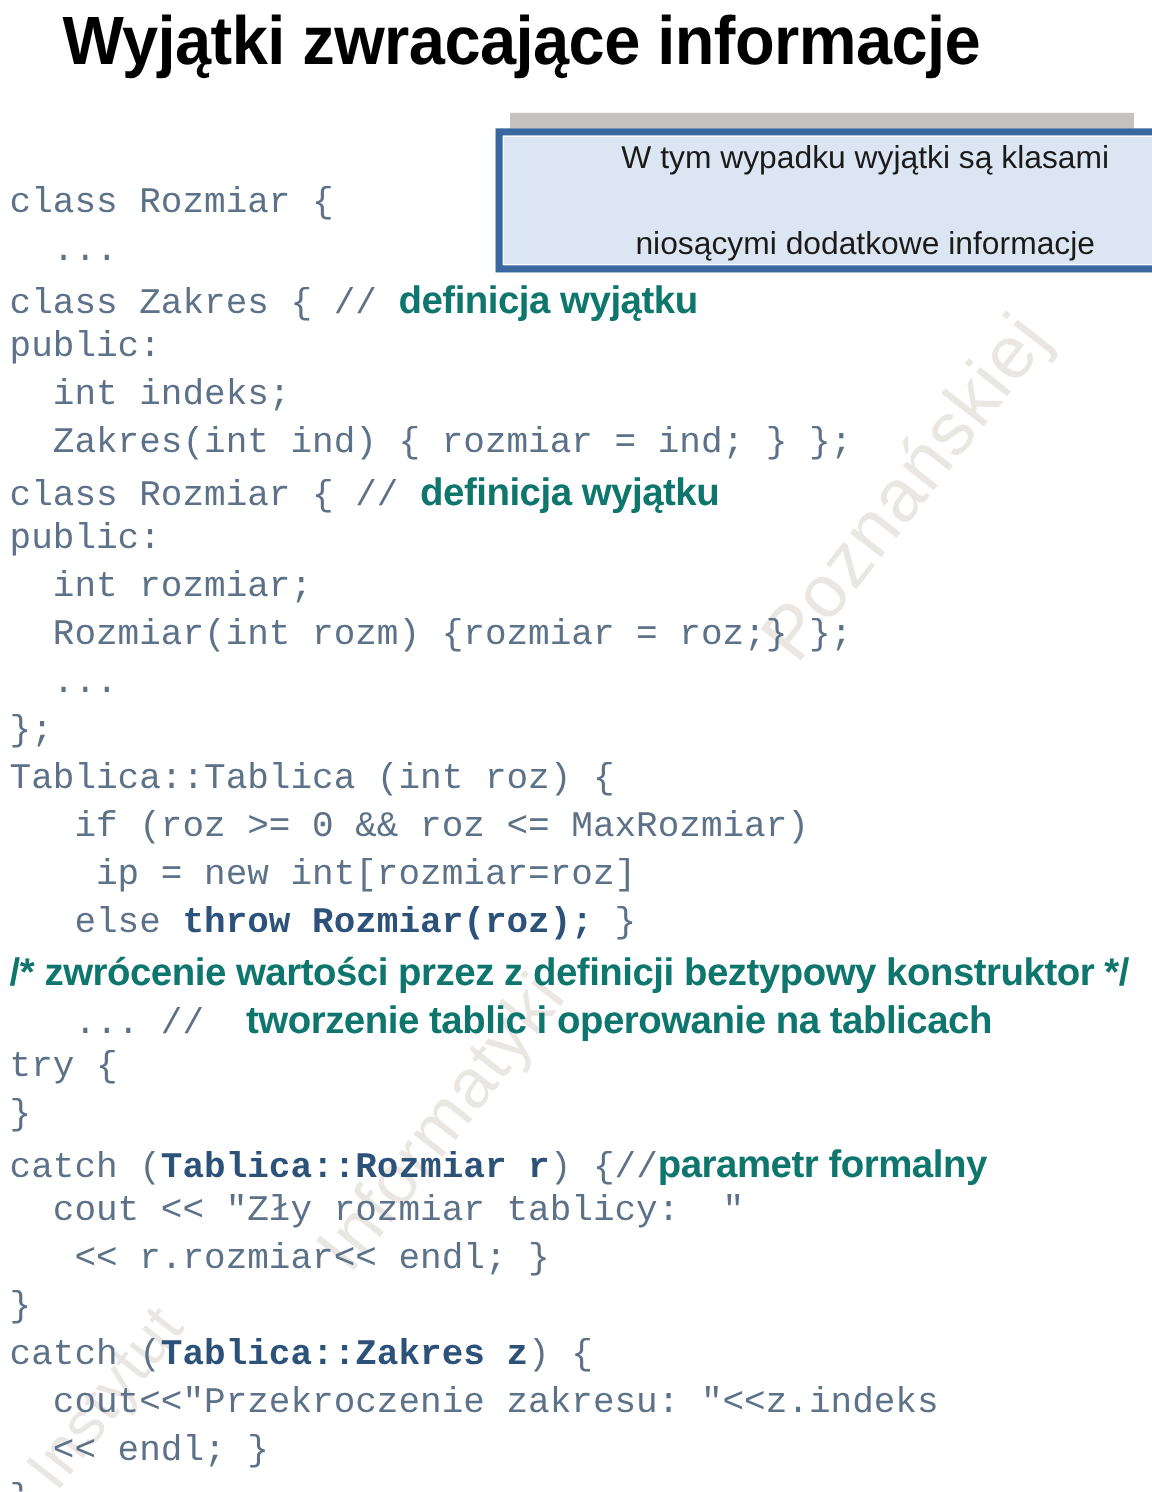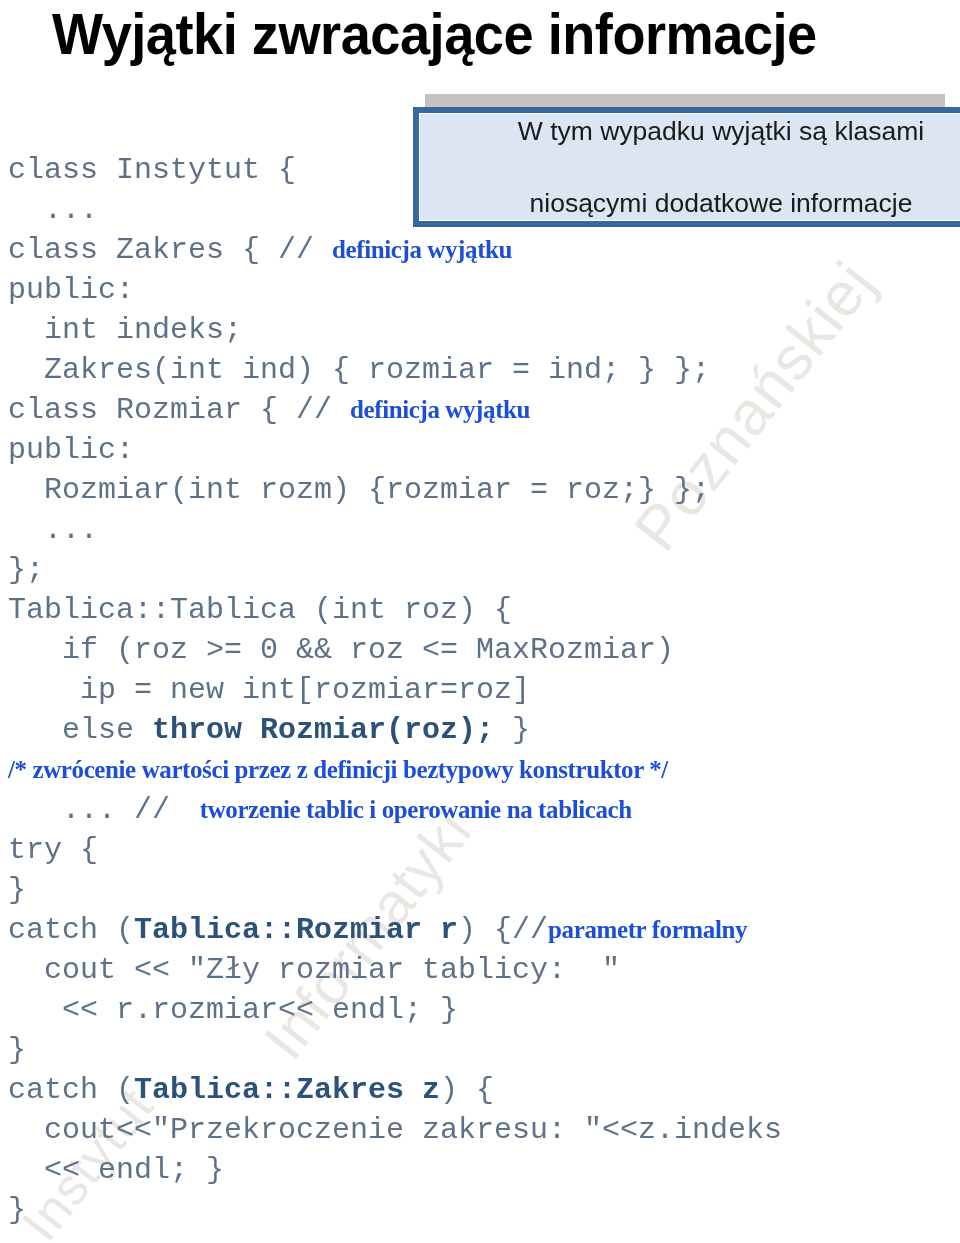--- a/index.html
+++ b/index.html
@@ -131,24 +131,24 @@
     padding-left: 8px;
     letter-spacing: 0px;
   }
   .code-line .mono-bold {
     font-family: "Liberation Mono", "DejaVu Sans Mono", monospace;
     font-weight: bold;
     color: #2d5279;
     text-align: center;
   }
   .code-line .cmt {
-    font-family: Liberation Serif, serif;
+    font-family: Liberation Sans, sans-serif;
     font-weight: bold;
-    color: #1d4ed8;
-    font-size: 25px;
+    color: #0f766e;
+    font-size: 32px;
     letter-spacing: -0.4px;
   }
 </style>
 </head>
 <body>
 
 <div id="watermark-layer">
   <div class="wm-text wm-a">Poznańskiej</div>
   <div class="wm-text wm-b">Informatyki</div>
   <div class="wm-text wm-c">Instytut</div>
@@ -158,28 +158,29 @@
 
 <div id="callout">
   <div id="callout-shadow"></div>
   <div id="callout-box">
     <div class="callout-line">W tym wypadku wyjątki są klasami</div>
     <div class="callout-line">niosącymi dodatkowe informacje</div>
   </div>
 </div>
 
 <div id="code-block">
-    <div class="code-line"><span>class Instytut {</span></div>
+    <div class="code-line"><span>class Rozmiar {</span></div>
     <div class="code-line"><span>  ...</span></div>
     <div class="code-line"><span>class Zakres { // </span><span class="cmt">definicja wyjątku</span></div>
     <div class="code-line"><span>public:</span></div>
     <div class="code-line"><span>  int indeks;</span></div>
     <div class="code-line"><span>  Zakres(int ind) { rozmiar = ind; } };</span></div>
     <div class="code-line"><span>class Rozmiar { // </span><span class="cmt">definicja wyjątku</span></div>
     <div class="code-line"><span>public:</span></div>
+    <div class="code-line"><span>  int rozmiar;</span></div>
     <div class="code-line"><span>  Rozmiar(int rozm) {rozmiar = roz;} };</span></div>
     <div class="code-line"><span>  ...</span></div>
     <div class="code-line"><span>};</span></div>
     <div class="code-line"><span>Tablica::Tablica (int roz) {</span></div>
     <div class="code-line"><span>   if (roz &gt;= 0 &amp;&amp; roz &lt;= MaxRozmiar)</span></div>
     <div class="code-line"><span>    ip = new int[rozmiar=roz]</span></div>
     <div class="code-line"><span>   else </span><span class="mono-bold">throw Rozmiar(roz);</span><span> }</span></div>
     <div class="code-line"><span class="cmt">/* zwrócenie wartości przez z definicji beztypowy konstruktor */</span></div>
     <div class="code-line"><span>   ... // </span><span class="cmt">  tworzenie tablic i operowanie na tablicach</span></div>
     <div class="code-line"><span>try {</span></div>

